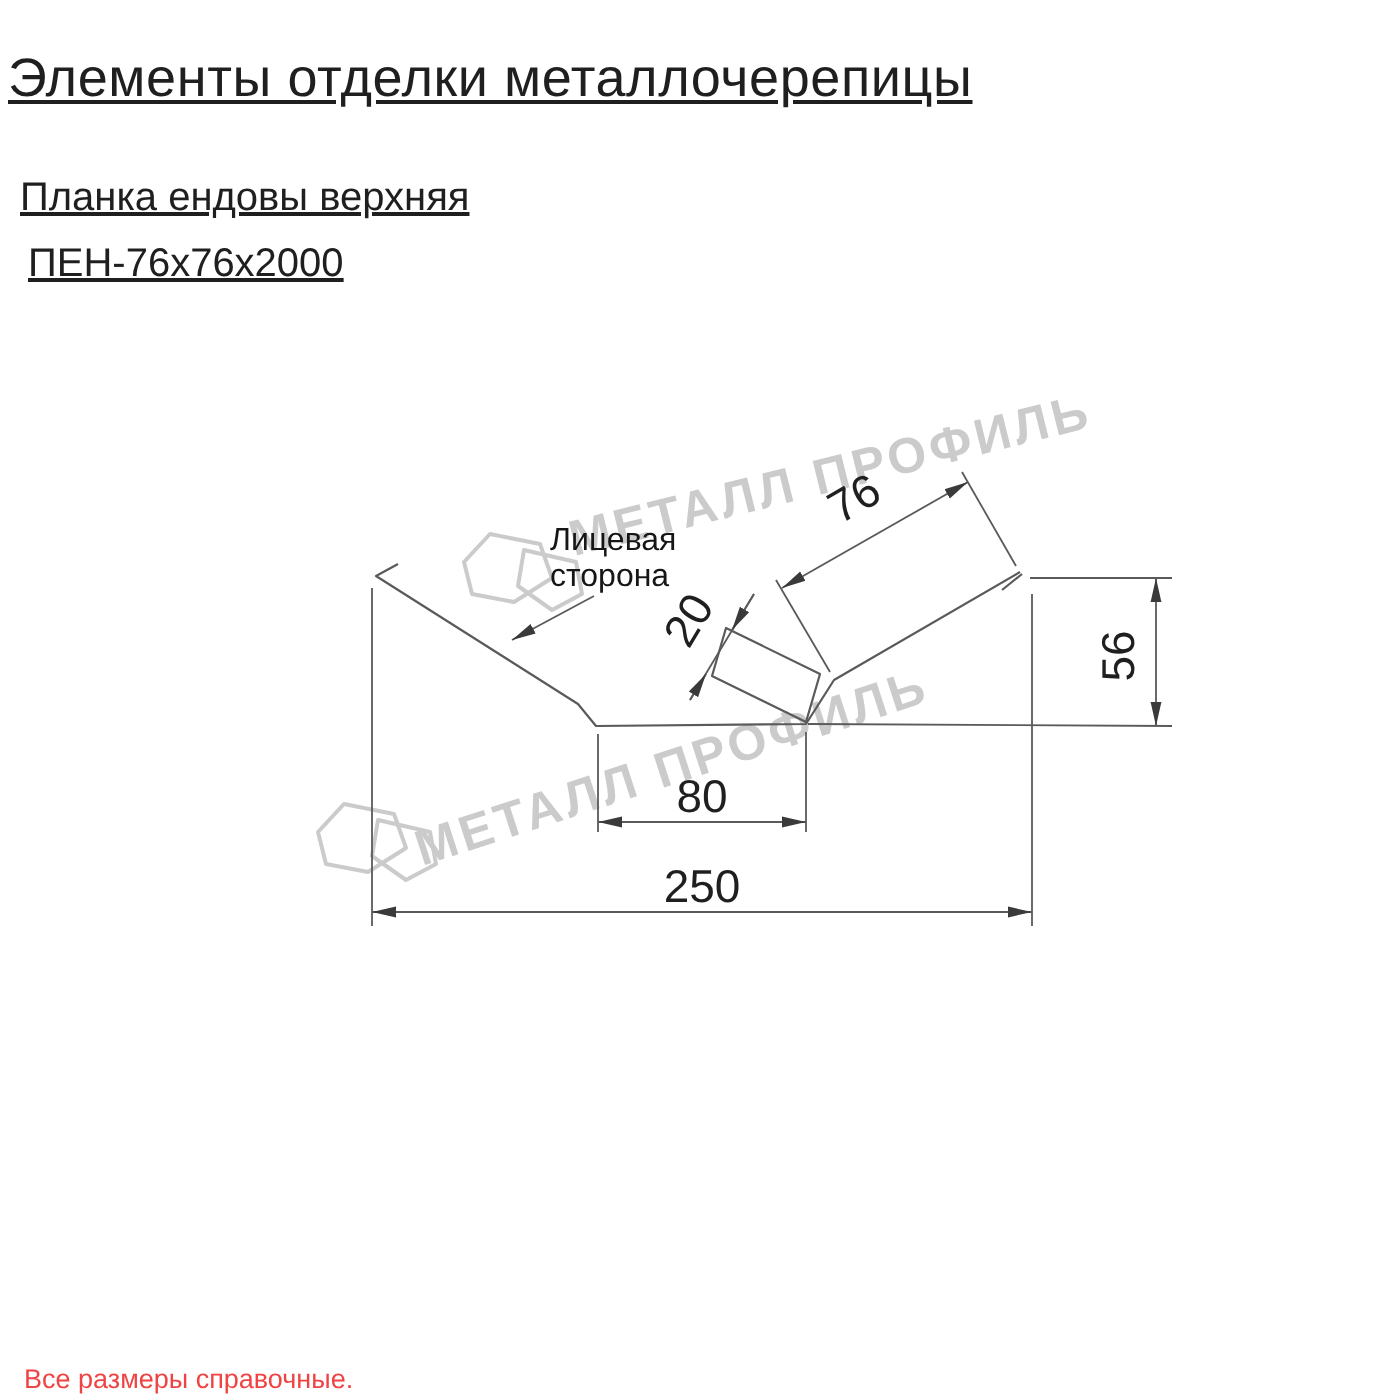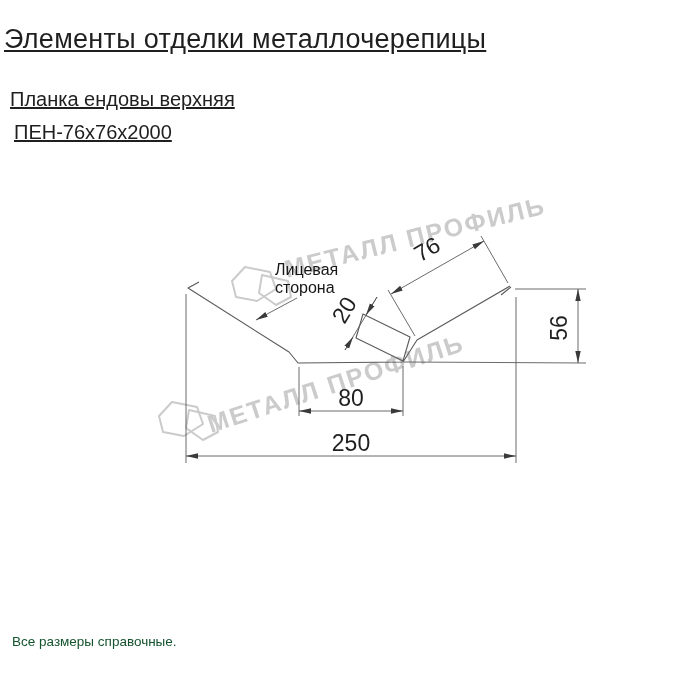--- a/index.html
+++ b/index.html
@@ -12,21 +12,21 @@
   .model{top:121px;font-size:20px;margin-left:10px;}
   .drawing{position:absolute;left:0;top:0;}
   .ln{stroke:var(--line,#5a5a5a);stroke-width:1.1;fill:none;stroke-linejoin:round;}
   .thin{stroke:var(--line,#5a5a5a);stroke-width:0.9;fill:none;}
   .dimtxt{font-size:23px;fill:var(--text,#1f1f1f);text-anchor:middle;
           font-family:"Liberation Sans", sans-serif;}
   .lbl{font-size:16px;fill:#161616;font-family:"Liberation Sans", sans-serif;}
   .wm{font-size:25px;font-weight:bold;fill:var(--wm,#cccccc);letter-spacing:2px;
       font-family:"Liberation Sans", sans-serif;}
   .logo path{stroke:var(--wm,#cccccc);stroke-width:2;fill:none;stroke-linejoin:round;}
-  .footer{position:absolute;left:12px;top:632px;font-size:13.5px;line-height:19px;color:#14532d;}
+  .footer{position:absolute;left:12px;top:680px;font-size:13.5px;line-height:19px;color:#ef4444;}
 </style>
 </head>
 <body style="background: rgb(255, 255, 255);">
 
 <div class="page">
 
   <div class="hdr title">Элементы отделки металлочерепицы</div>
   <div class="hdr subtitle">Планка ендовы верхняя</div>
   <div class="hdr model">ПЕН-76x76x2000</div>
 

